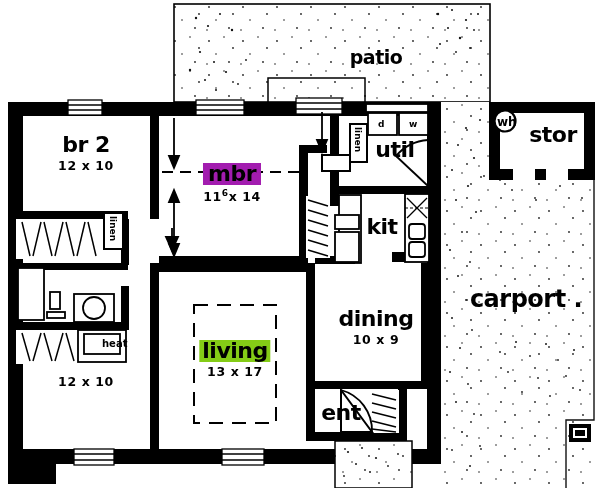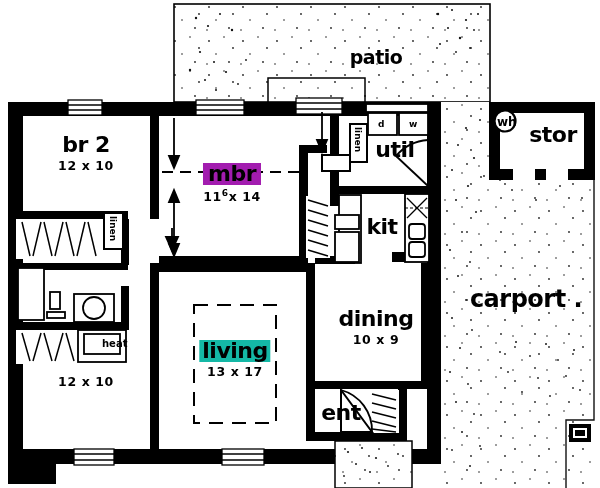--- a/index.html
+++ b/index.html
@@ -433,21 +433,21 @@
   <div class="room-label lbl-center" style="left:86px; top:372px;">
     <div class="room-dims">12 x 10</div>
   </div>
 
   <div class="room-label lbl-center" style="left:232px; top:163px;">
     <div class="room-name" style="background:#a21caf; padding:0 5px;">mbr</div>
     <div class="room-dims">11<span class="sup">6</span>x 14</div>
   </div>
 
   <div class="room-label lbl-center" style="left:235px; top:340px;">
-    <div class="room-name" style="background:#14b8a6; padding:0 3px;">living</div>
+    <div class="room-name" style="background:#84cc16; padding:0 3px;">living</div>
     <div class="room-dims">13 x 17</div>
   </div>
 
   <div class="room-label lbl-center" style="left:376px; top:308px;">
     <div class="room-name">dining</div>
     <div class="room-dims">10 x 9</div>
   </div>
 
   <div class="room-label lbl-center room-name" style="left:382px; top:216px;">kit</div>
 

